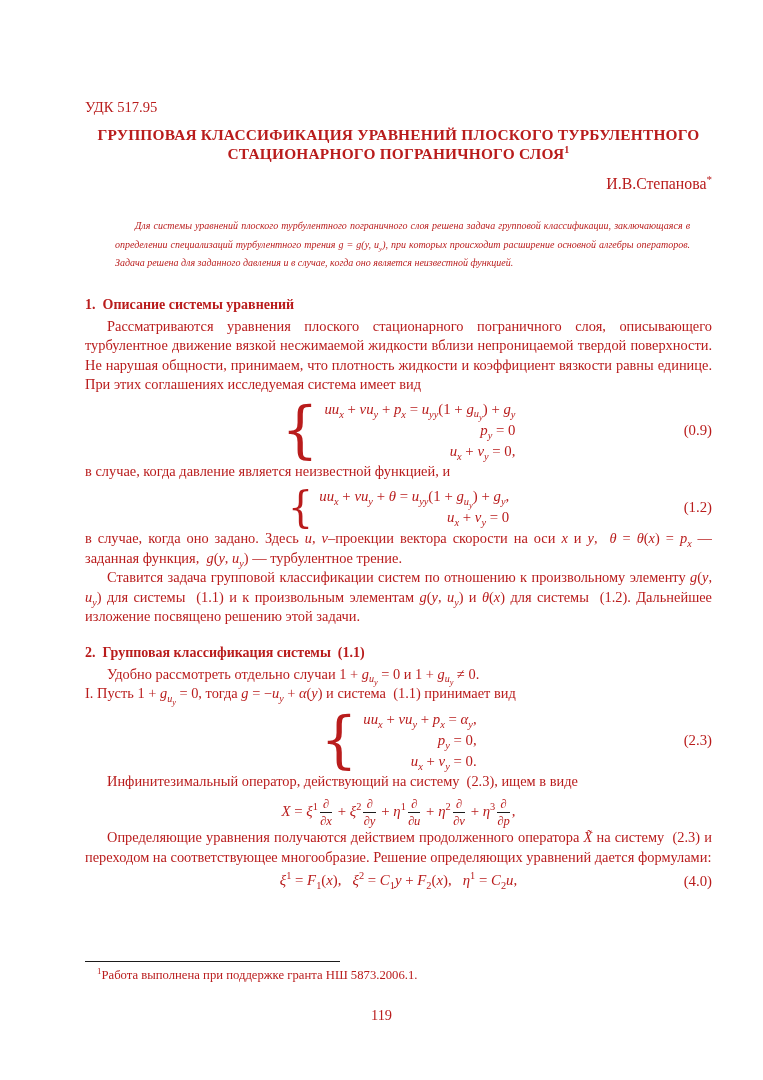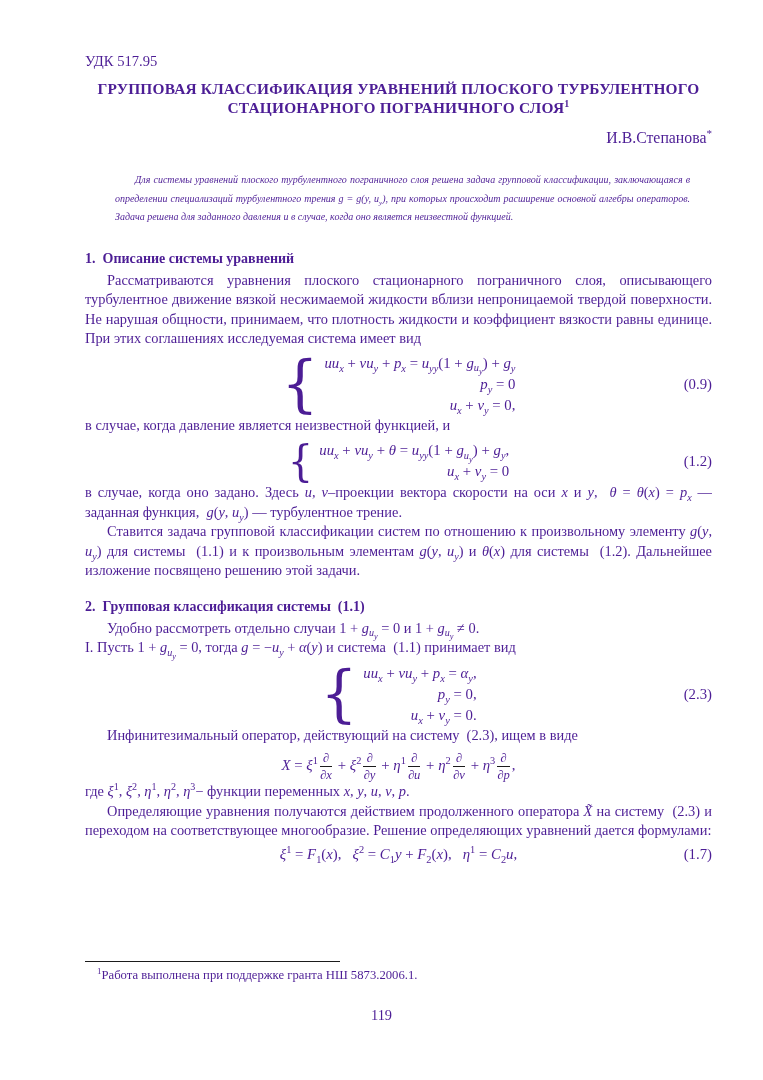--- a/index.html
+++ b/index.html
@@ -1,19 +1,19 @@
 <!DOCTYPE html>
 <html lang="ru"><head>
 <meta charset="utf-8">
 <style>
   html,body{margin:0;padding:0;background:#ffffff;}
   .page{
-    position:relative;width:763px;height:1080px;background:#ffffff;color:#4c1d95;
+    position:relative;width:763px;height:1080px;background:#ffffff;color:#b91c1c;
     font-family:"Liberation Serif","DejaVu Serif",serif;font-size:14.4px;
-    box-sizing:border-box;padding:53px 51px 0 85px;overflow:hidden;
+    box-sizing:border-box;padding:99px 51px 0 85px;overflow:hidden;
   }
   m{font-style:italic;}
   sub,sup{line-height:0;font-size:70%;}
   sub sub{font-size:82%;}
   .udc{font-size:14.6px;line-height:17px;}
   .title{margin-top:9px;text-align:center;font-weight:bold;font-size:15.4px;line-height:19px;letter-spacing:.2px;}
   .title sup{font-size:10px;}
   .author{margin-top:11px;text-align:right;font-weight:normal;font-size:15.8px;line-height:19px;}
   .abstract{margin:24px 22px 0 30px;font-style:italic;font-size:10px;line-height:18.5px;text-align:justify;text-indent:20px;}
   .sec-heading{font-weight:bold;font-size:14px;line-height:24px;}
@@ -103,27 +103,26 @@
     </div>
     <span class="eqno">(2.3)</span>
   </div>
 
   <p class="body indent mt7">Инфинитезимальный оператор, действующий на систему&nbsp; (2.3), ищем в виде</p>
 
   <div class="eq mt6">
     <div class="eq-line"><m>X</m> = <m>ξ</m><sup>1</sup><span class="frac"><span class="fn">∂</span><span class="fd">∂x</span></span> + <m>ξ</m><sup>2</sup><span class="frac"><span class="fn">∂</span><span class="fd">∂y</span></span> + <m>η</m><sup>1</sup><span class="frac"><span class="fn">∂</span><span class="fd">∂u</span></span> + <m>η</m><sup>2</sup><span class="frac"><span class="fn">∂</span><span class="fd">∂v</span></span> + <m>η</m><sup>3</sup><span class="frac"><span class="fn">∂</span><span class="fd">∂p</span></span>,</div>
   </div>
 
-  <p class="body noindent mt6">где <m>ξ</m><sup>1</sup>, <m>ξ</m><sup>2</sup>, <m>η</m><sup>1</sup>, <m>η</m><sup>2</sup>, <m>η</m><sup>3</sup>− функции переменных <m>x</m>, <m>y</m>, <m>u</m>, <m>v</m>, <m>p</m>.</p>
 
   <p class="body indent mt2">Определяющие уравнения получаются действием продолженного оператора <m>X̃</m> на систему&nbsp; (2.3) и переходом на соответствующее многообразие. Решение определяющих уравнений дается формулами:</p>
 
   <div class="eq mt3">
     <div class="eq-line"><m>ξ</m><sup>1</sup> = <m>F</m><sub>1</sub>(<m>x</m>),&nbsp;&nbsp; <m>ξ</m><sup>2</sup> = <m>C</m><sub>1</sub><m>y</m> + <m>F</m><sub>2</sub>(<m>x</m>),&nbsp;&nbsp; <m>η</m><sup>1</sup> = <m>C</m><sub>2</sub><m>u</m>,</div>
-    <span class="eqno">(1.7)</span>
+    <span class="eqno">(4.0)</span>
   </div>
 
   <div class="footnotes">
     <div class="fn-rule"></div>
     <p><sup>1</sup>Работа выполнена при поддержке гранта НШ 5873.2006.1.</p>
   </div>
 
   <div class="pageno">119</div>
 
 </div>

